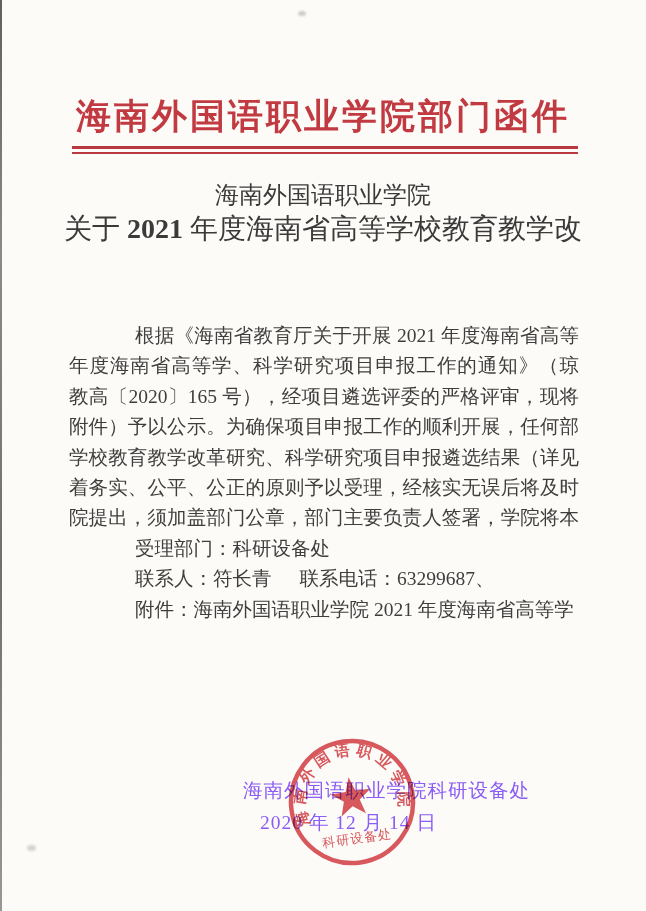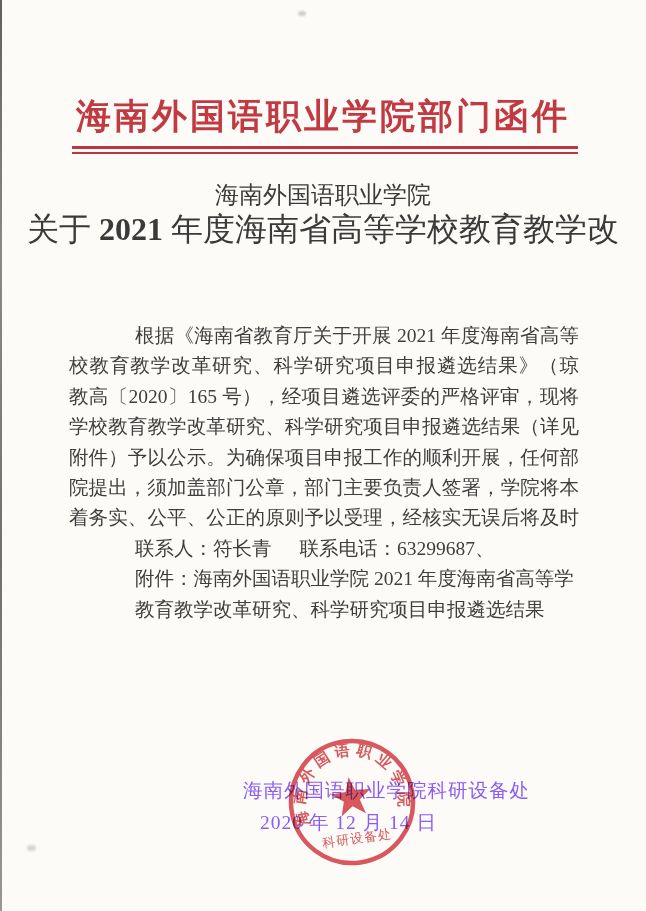--- a/index.html
+++ b/index.html
@@ -19,21 +19,21 @@
     color:#c23a41; letter-spacing:3px; white-space:nowrap;
   }
   .rule { position:absolute; left:72px; top:146px; width:506px; }
   .rule .r1 { height:3px; background:#ba3840; }
   .rule .r2 { height:2px; background:#ba3840; margin-top:3px; }
   .doc-title {
     position:absolute; top:179px; left:0; width:100%;
     text-align:center; color:#3a3a3a; font-weight:400;
   }
   .doc-title .t1 { font-size:24px; line-height:33px; }
-  .doc-title .t  { font-size:32px; line-height:34px; }
+  .doc-title .t  { font-size:28px; line-height:34px; }
   .doc-title .year { font-weight:700; }
   .body-block {
     position:absolute; left:69px; top:321px; width:510px;
     font-size:19.5px; line-height:30.4px; color:#3e3e3e;
   }
   .bline { height:30.4px; overflow:hidden; }
   .j { text-align:justify; text-align-last:justify; text-justify:inter-character; }
   .indent { text-indent:66px; }
   .ind2 { margin-left:66px; }
   .gap { display:inline-block; width:28px; }
@@ -64,30 +64,30 @@
     <div class="r2"></div>
   </div>
 
   <div class="doc-title">
     <div class="t1">海南外国语职业学院</div>
     <div class="t"><span>关于 </span><span class="year">2021</span><span> 年度海南省高等学校教育教学改</span></div>
   </div>
 
   <div class="body-block">
     <div class="bline j indent">根据《海南省教育厅关于开展 2021 年度海南省高等学</div>
-    <div class="bline j">校教育教学改革研究、科学研究项目申报遴选结果》（琼</div>
+    <div class="bline j">年度海南省高等学、科学研究项目申报工作的通知》（琼</div>
     <div class="bline j">教高〔2020〕165 号），经项目遴选评委的严格评审，现将拟</div>
+    <div class="bline j">附件）予以公示。为确保项目申报工作的顺利开展，任何部</div>
     <div class="bline j">学校教育教学改革研究、科学研究项目申报遴选结果（详见</div>
-    <div class="bline j">附件）予以公示。为确保项目申报工作的顺利开展，任何部</div>
+    <div class="bline j">着务实、公平、公正的原则予以受理，经核实无误后将及时</div>
     <div class="bline j">院提出，须加盖部门公章，部门主要负责人签署，学院将本</div>
-    <div class="bline j">着务实、公平、公正的原则予以受理，经核实无误后将及时</div>
 
+    <div class="bline ind2">受理部门：科研设备处</div>
     <div class="bline ind2"><span>联系人：符长青</span><span class="gap"></span><span>联系电话：63299687、13518889688</span></div>
     <div class="bline ind2">附件：海南外国语职业学院 2021 年度海南省高等学校</div>
-    <div class="bline ind2">教育教学改革研究、科学研究项目申报遴选结果</div>
   </div>
 
   <div class="sign" id="sign-dept">海南外国语职业学院科研设备处</div>
   <div class="sign" id="sign-date">2020 年 12 月 14 日</div>
 
   <svg class="seal" viewBox="0 0 152 152" aria-hidden="true">
     <circle cx="76" cy="76" r="61" fill="none" stroke="#d5434a" stroke-width="4.5"></circle>
     <path id="sealArc" d="M 37.5 103 A 47 47 0 1 1 114.5 103" fill="none"></path>
     <text font-size="15" fill="#d5434a" letter-spacing="5" font-weight="700">
       <textPath href="#sealArc" startOffset="50%" text-anchor="middle">海南外国语职业学院</textPath>

